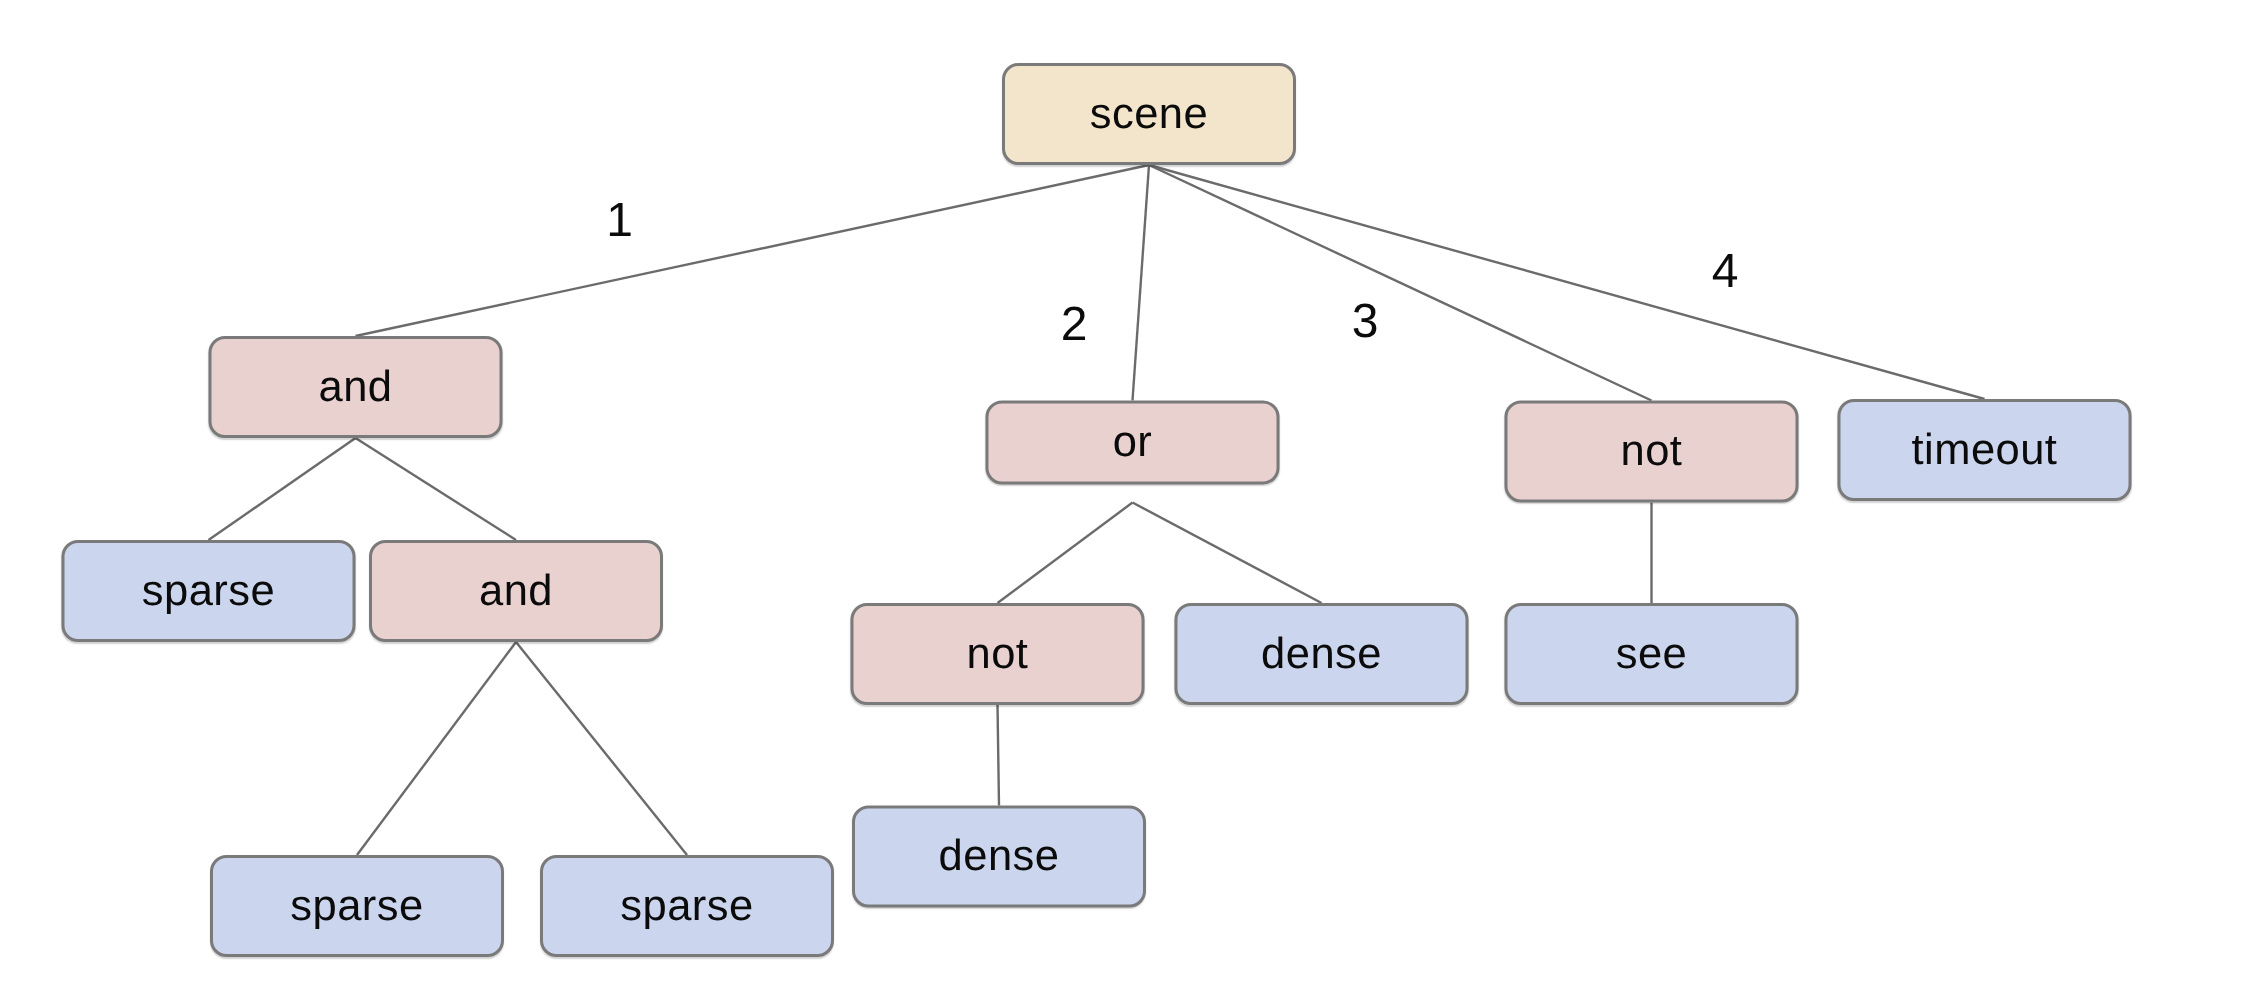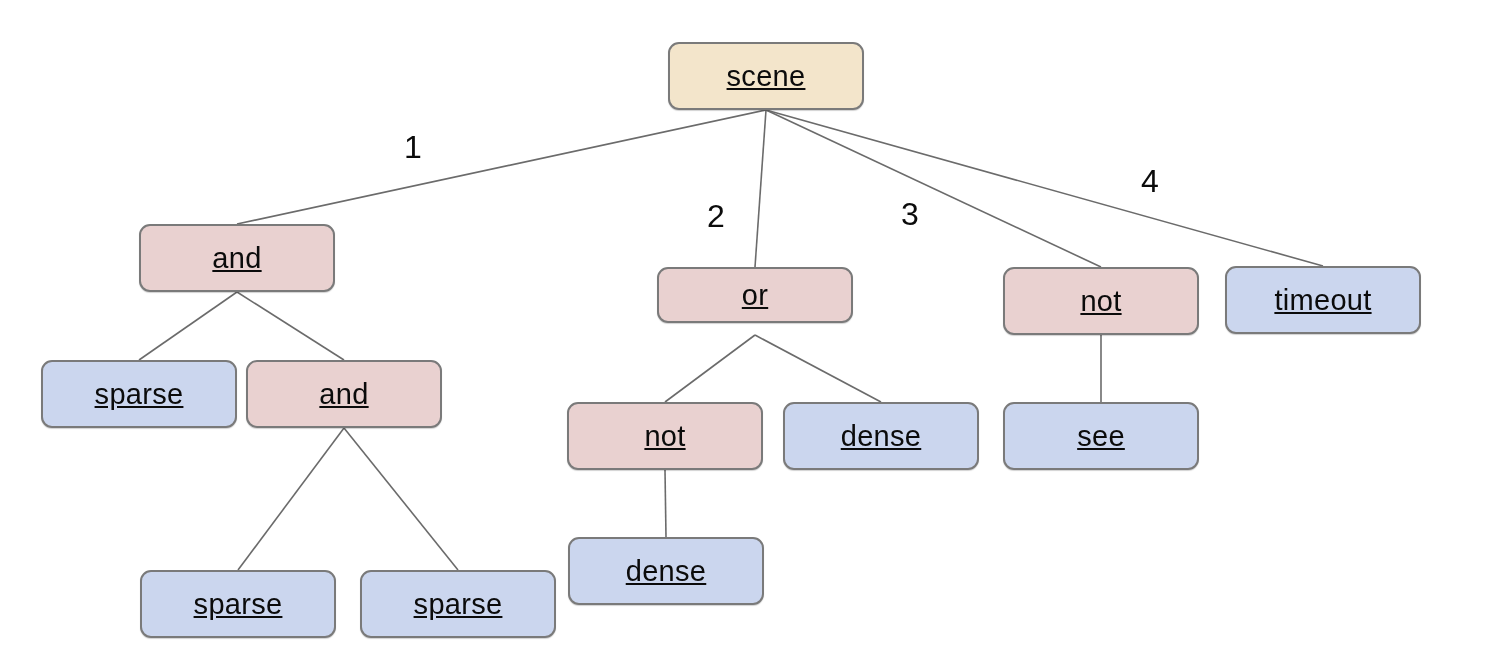--- a/index.html
+++ b/index.html
@@ -31,21 +31,20 @@
     box-sizing: border-box;
     display: flex;
     align-items: center;
     justify-content: center;
     border: 2px solid #737373;
     border-radius: 11px;
     font-size: 29px;
     color: #0b0b0b;
     letter-spacing: 0.3px;
     box-shadow: 0 1px 1px rgba(0,0,0,0.18);
-    text-decoration: underline;
   }
   .edge-label {
     position: absolute;
     transform: translate(-50%, -50%);
     font-size: 32px;
     color: #0b0b0b;
   }
 </style>
 </head>
 <body>

